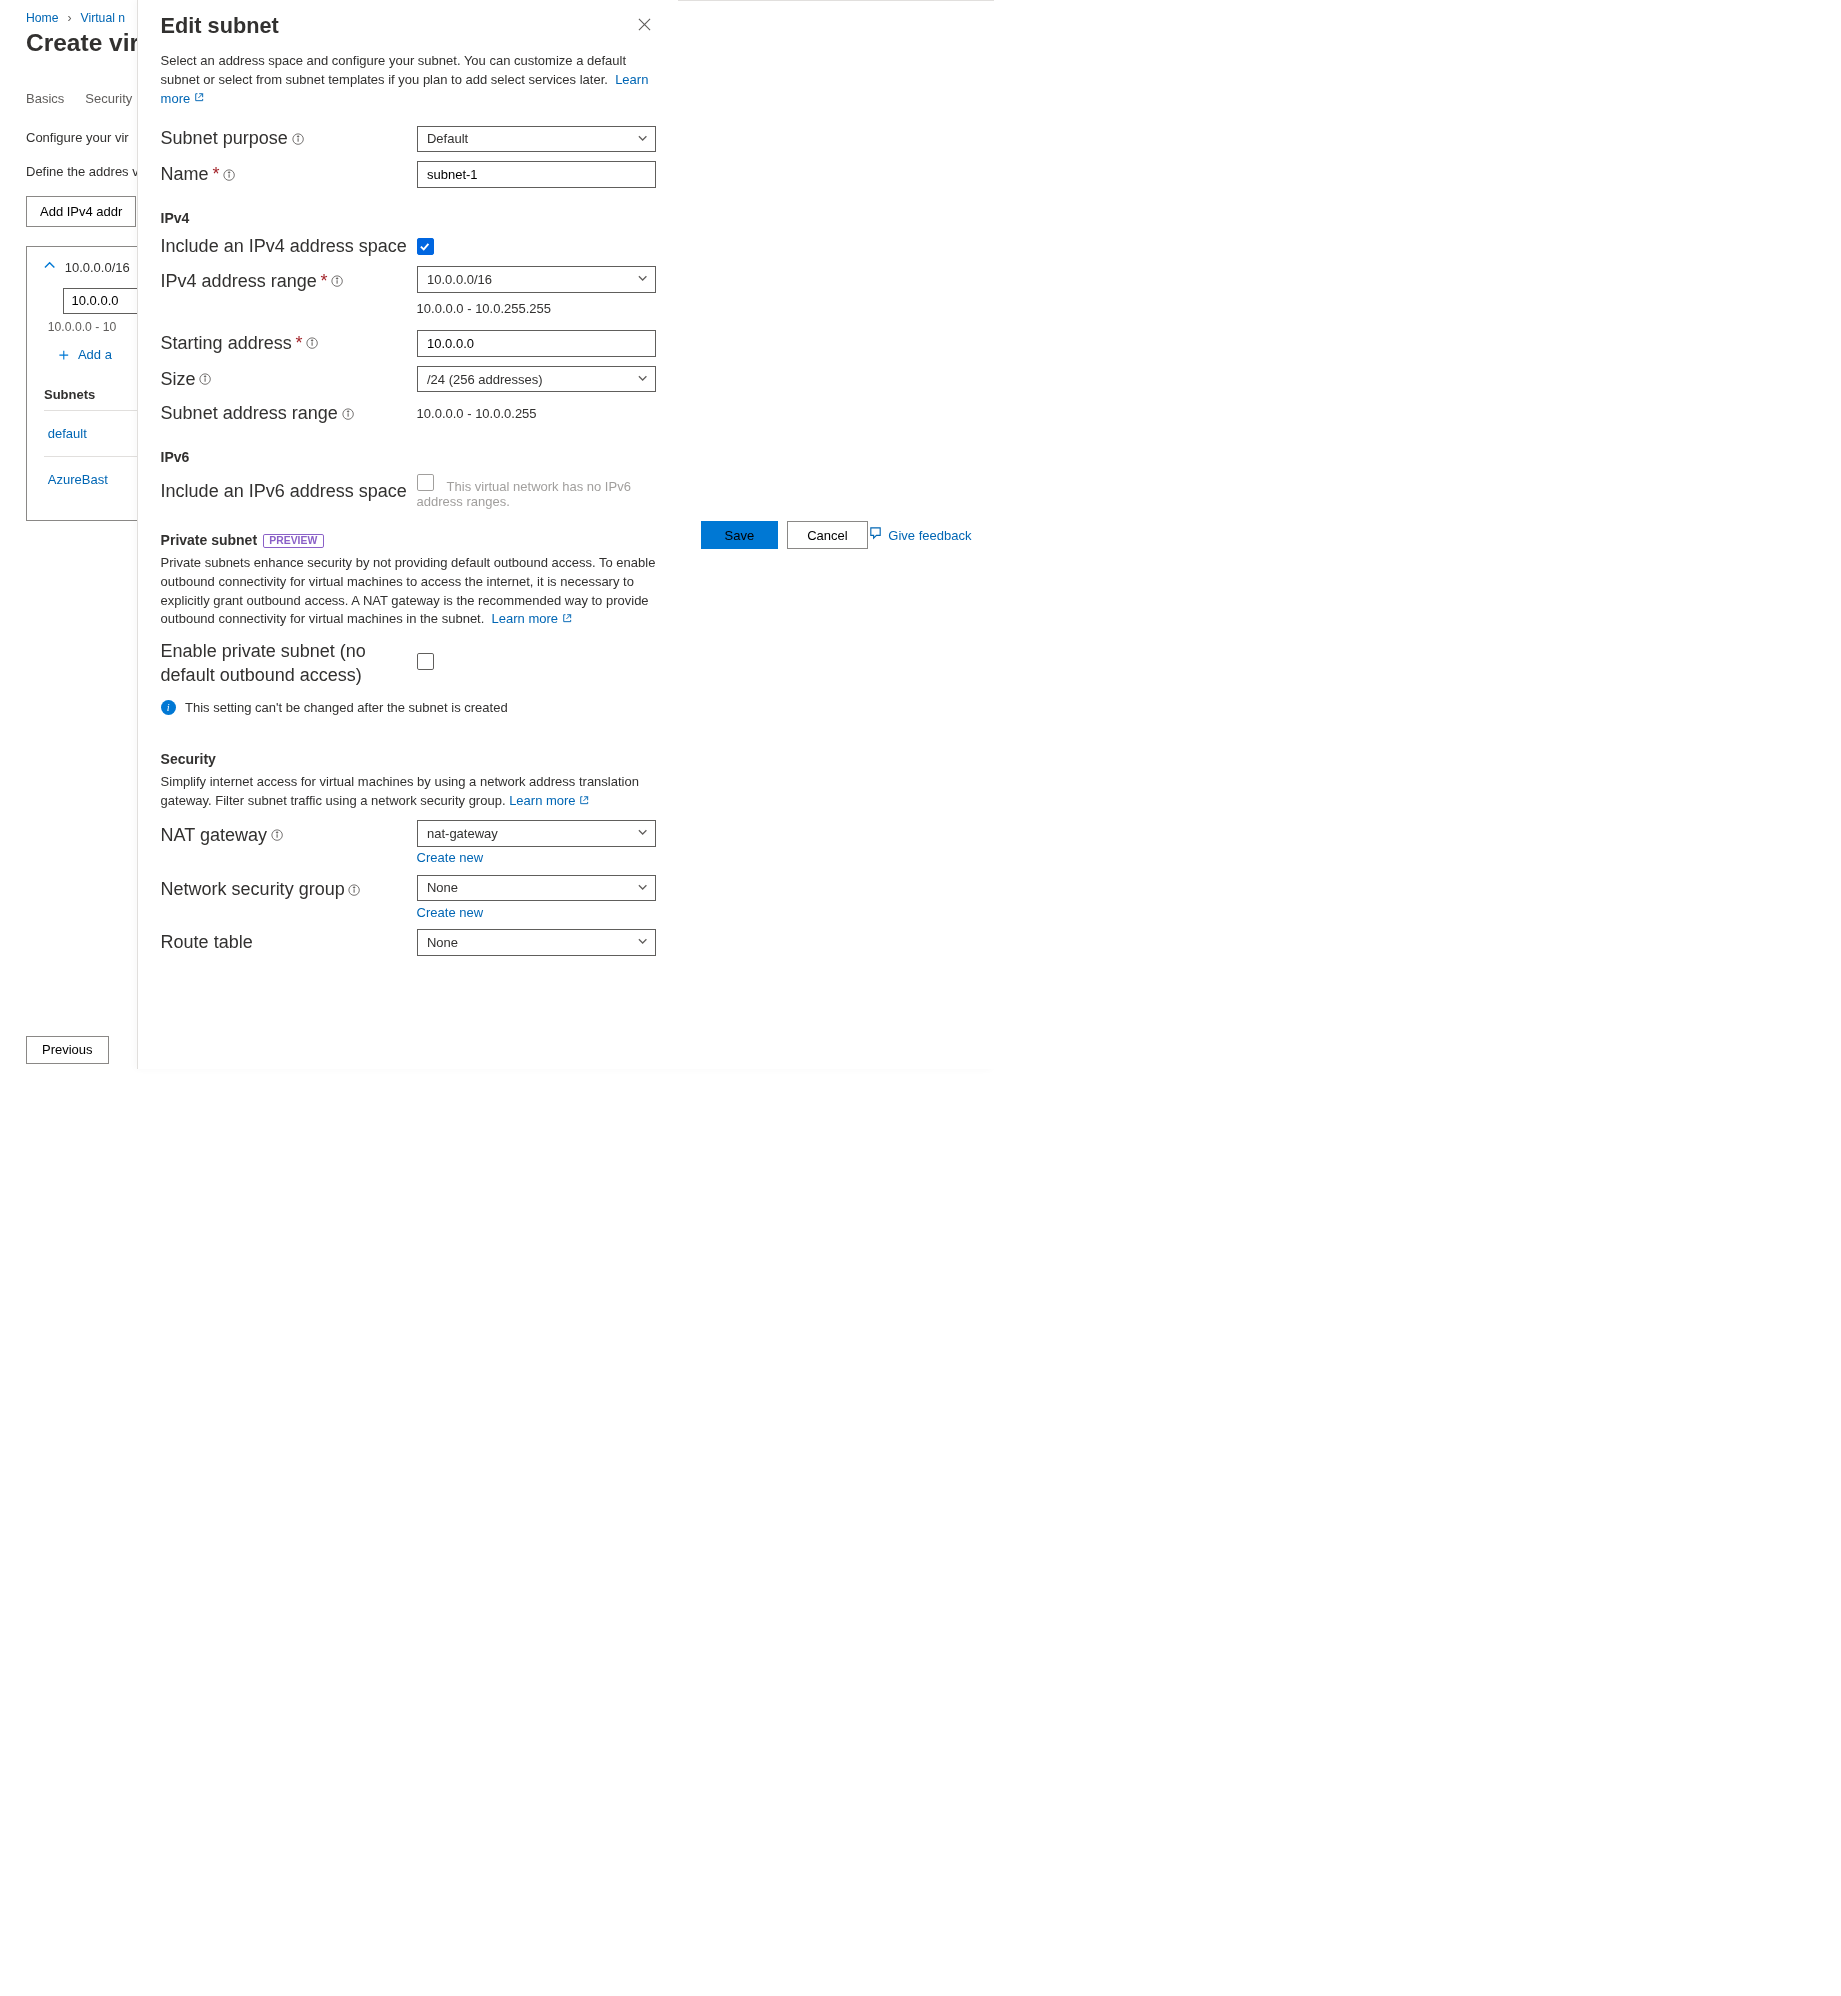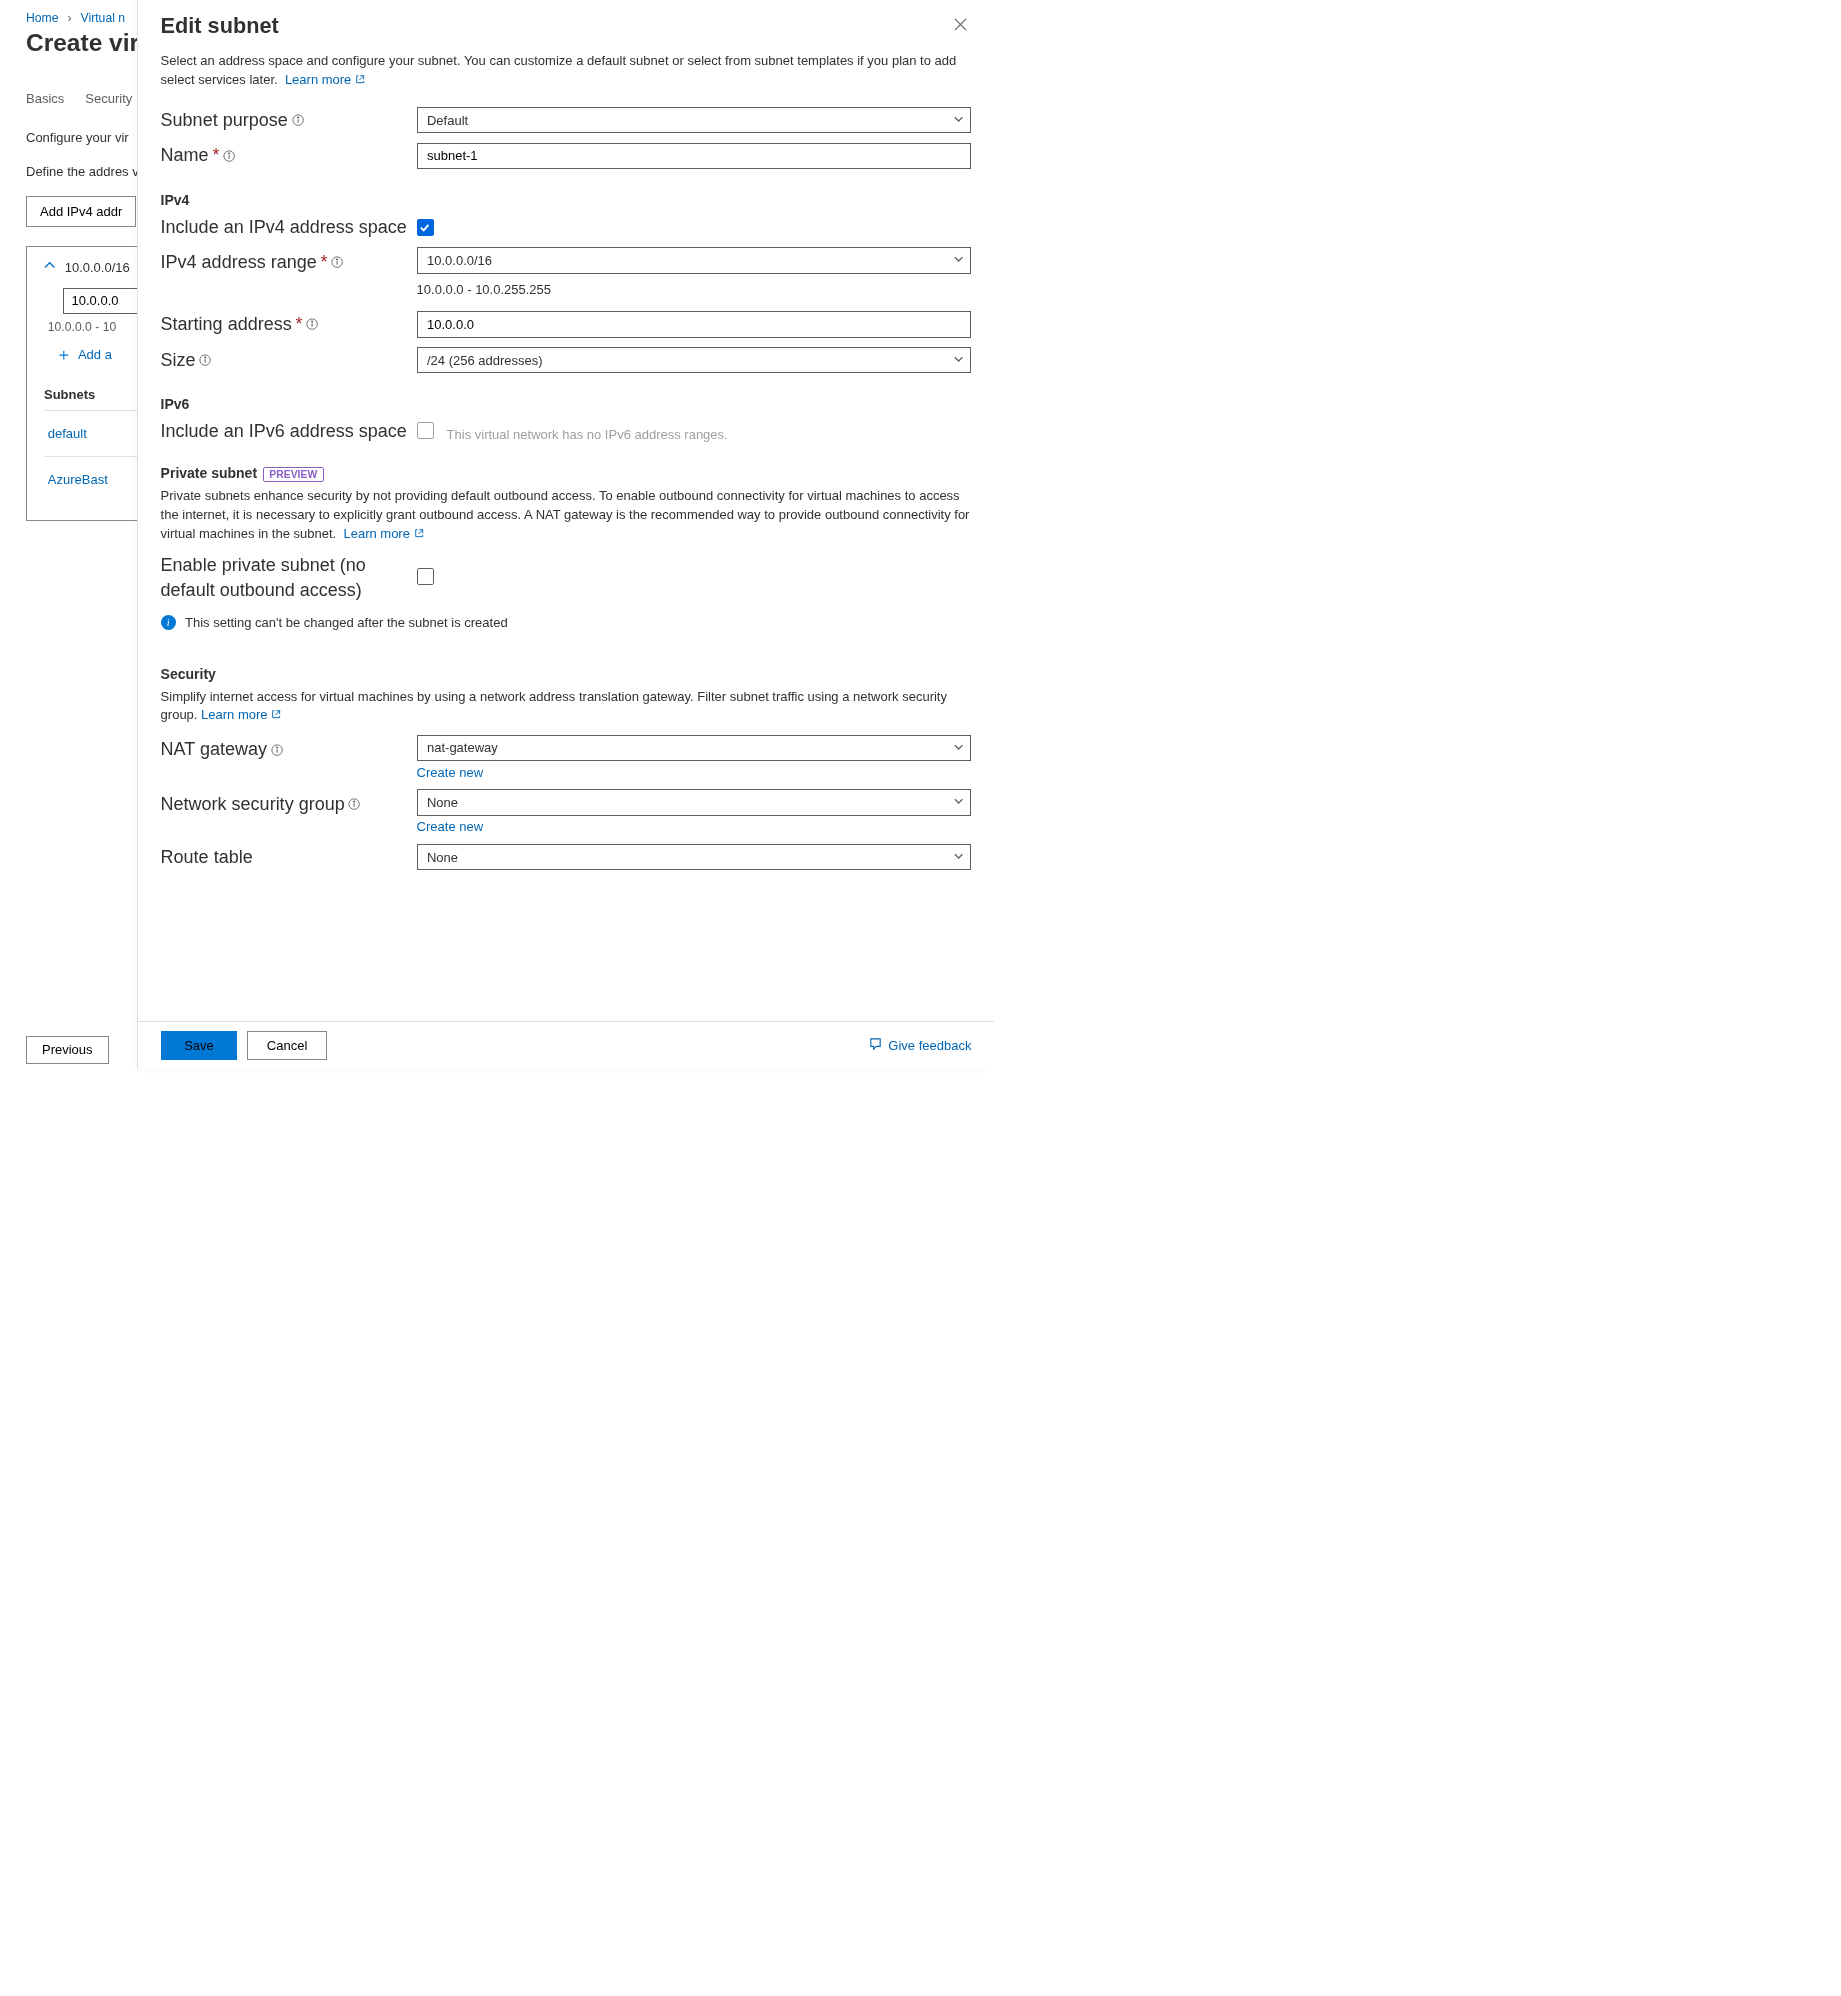--- a/index.html
+++ b/index.html
@@ -24,21 +24,21 @@
   .muted { color: #605e5c; font-size: 12.2px; }
   .add-row { color: #0066b4; display: flex; align-items: center; gap: 5.6px; margin: 9.4px 0 21px; cursor: pointer; }
   .plus { font-size: 17px; color: #0078d4; }
   .card h4 { font-size: 13px; font-weight: 600; margin: 17px 0 7.5px; }
   .subnet-list { list-style: none; padding: 0; margin: 5.6px 0; }
   .subnet-list li { padding: 15px 3.8px; border-top: 0.9px solid #e1dfdd; color: #0066b4; font-size: 13px; }
   .bg-footer { position: absolute; left: 26px; bottom: 13px; }
   .btn-outline { border: 0.9px solid #8a8886; background: #fff; padding: 5.6px 15px; font-size: 13px; cursor: pointer; }
 
   
-  .blade { position: absolute; top: 0; right: 0; bottom: 8px; width: 857px; background: #fff; border-left: 0.9px solid #e1dfdd; display: flex; flex-direction: column; box-shadow: -1.9px 0 7.5px rgba(0,0,0,0.03); }
+  .blade { position: absolute; top: 0; right: 0; bottom: 8px; width: 857px; background: #fff; border-left: 0.9px solid #e1dfdd; display: flex; flex-direction: row; box-shadow: -1.9px 0 7.5px rgba(0,0,0,0.03); }
   .blade-body { flex: 1; overflow: hidden; padding: 13px 22.6px 0; }
   .blade-header { display: flex; justify-content: space-between; align-items: flex-start; }
   .blade-header h2 { font-size: 21.7px; font-weight: 600; margin: 0 0 13px; }
   .close-x { font-size: 17px; color: #605e5c; cursor: pointer; width: 22.6px; height: 22.6px; display: flex; align-items: center; justify-content: center; }
   .intro { font-size: 13px; line-height: 1.45; margin-bottom: 17px; }
   .ext-icon { display: inline-block; vertical-align: middle; }
   .form-row { display: flex; align-items: center; margin: 9.4px 0; }
   .form-row .lbl { width: 256px; font-size: 18px; display: flex; align-items: center; gap: 3.8px; }
   .form-row .fld { flex: 1; }
   .form-row .sub { margin-top: 3.8px; }
@@ -236,20 +236,33 @@
         <div class="fld">
           <div class="select-wrap">
             <div class="select">/24 (256 addresses)</div>
             <span class="chev"><svg width="11.3" height="11.3" viewBox="0 0 12 12">
                   <path d="M2 4 L6 8 L10 4" fill="none" stroke="#605e5c" stroke-width="1.3"></path>
                 </svg></span>
           </div>
         </div>
       </div>
 
+      <div class="form-row">
+        <div class="lbl">
+          <span>Subnet address range</span>
+          <span class="info-icon">
+              <svg width="12.2" height="12.2" viewBox="0 0 14 14">
+                <circle cx="7" cy="7" r="6" fill="none" stroke-width="1"></circle>
+                <circle cx="7" cy="4" r="0.8" fill="#605e5c"></circle>
+                <rect x="6.4" y="6" width="1.2" height="4" fill="#605e5c"></rect>
+              </svg>
+            </span>
+        </div>
+        <div class="fld static-val">10.0.0.0 - 10.0.0.255</div>
+      </div>
 
       <div class="sect">IPv6</div>
       <div class="form-row">
         <div class="lbl">
             <span>Include an IPv6 address space</span>
           </div>
         <div class="fld">
           <span class="check disabled"></span>
           <span class="disabled-text" style="margin-left:9.4px">This virtual network has no IPv6 address ranges.</span>
         </div>

